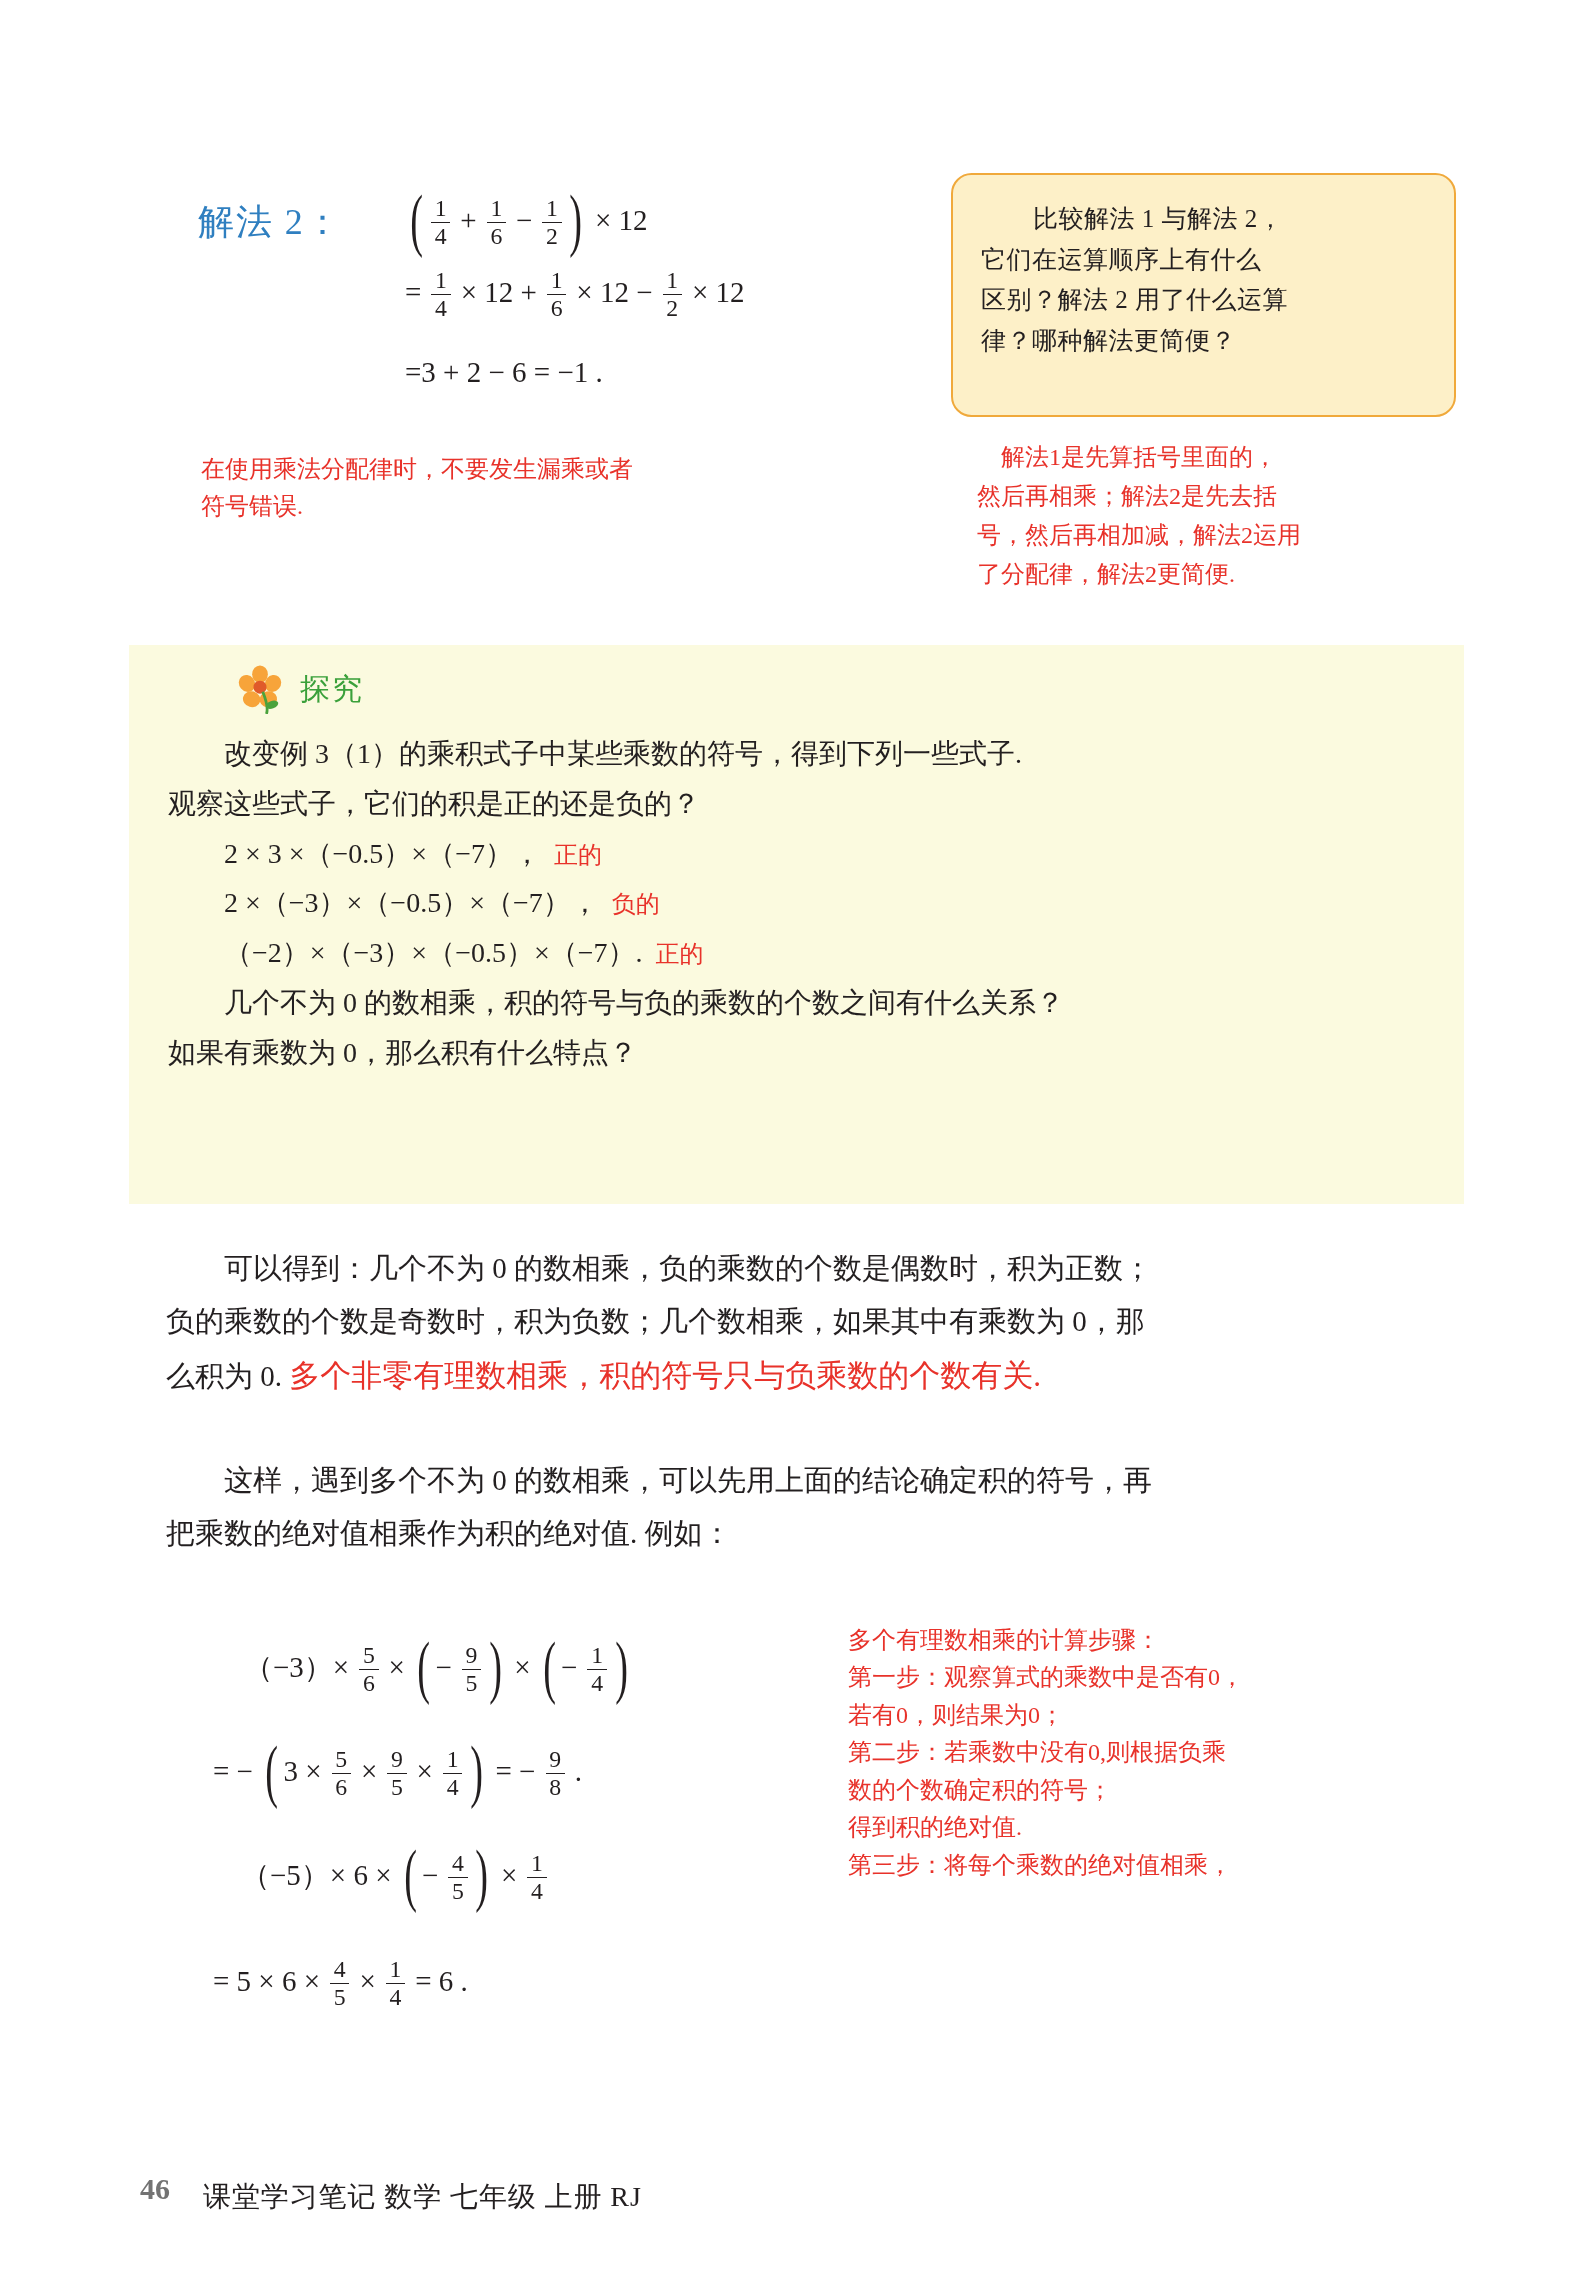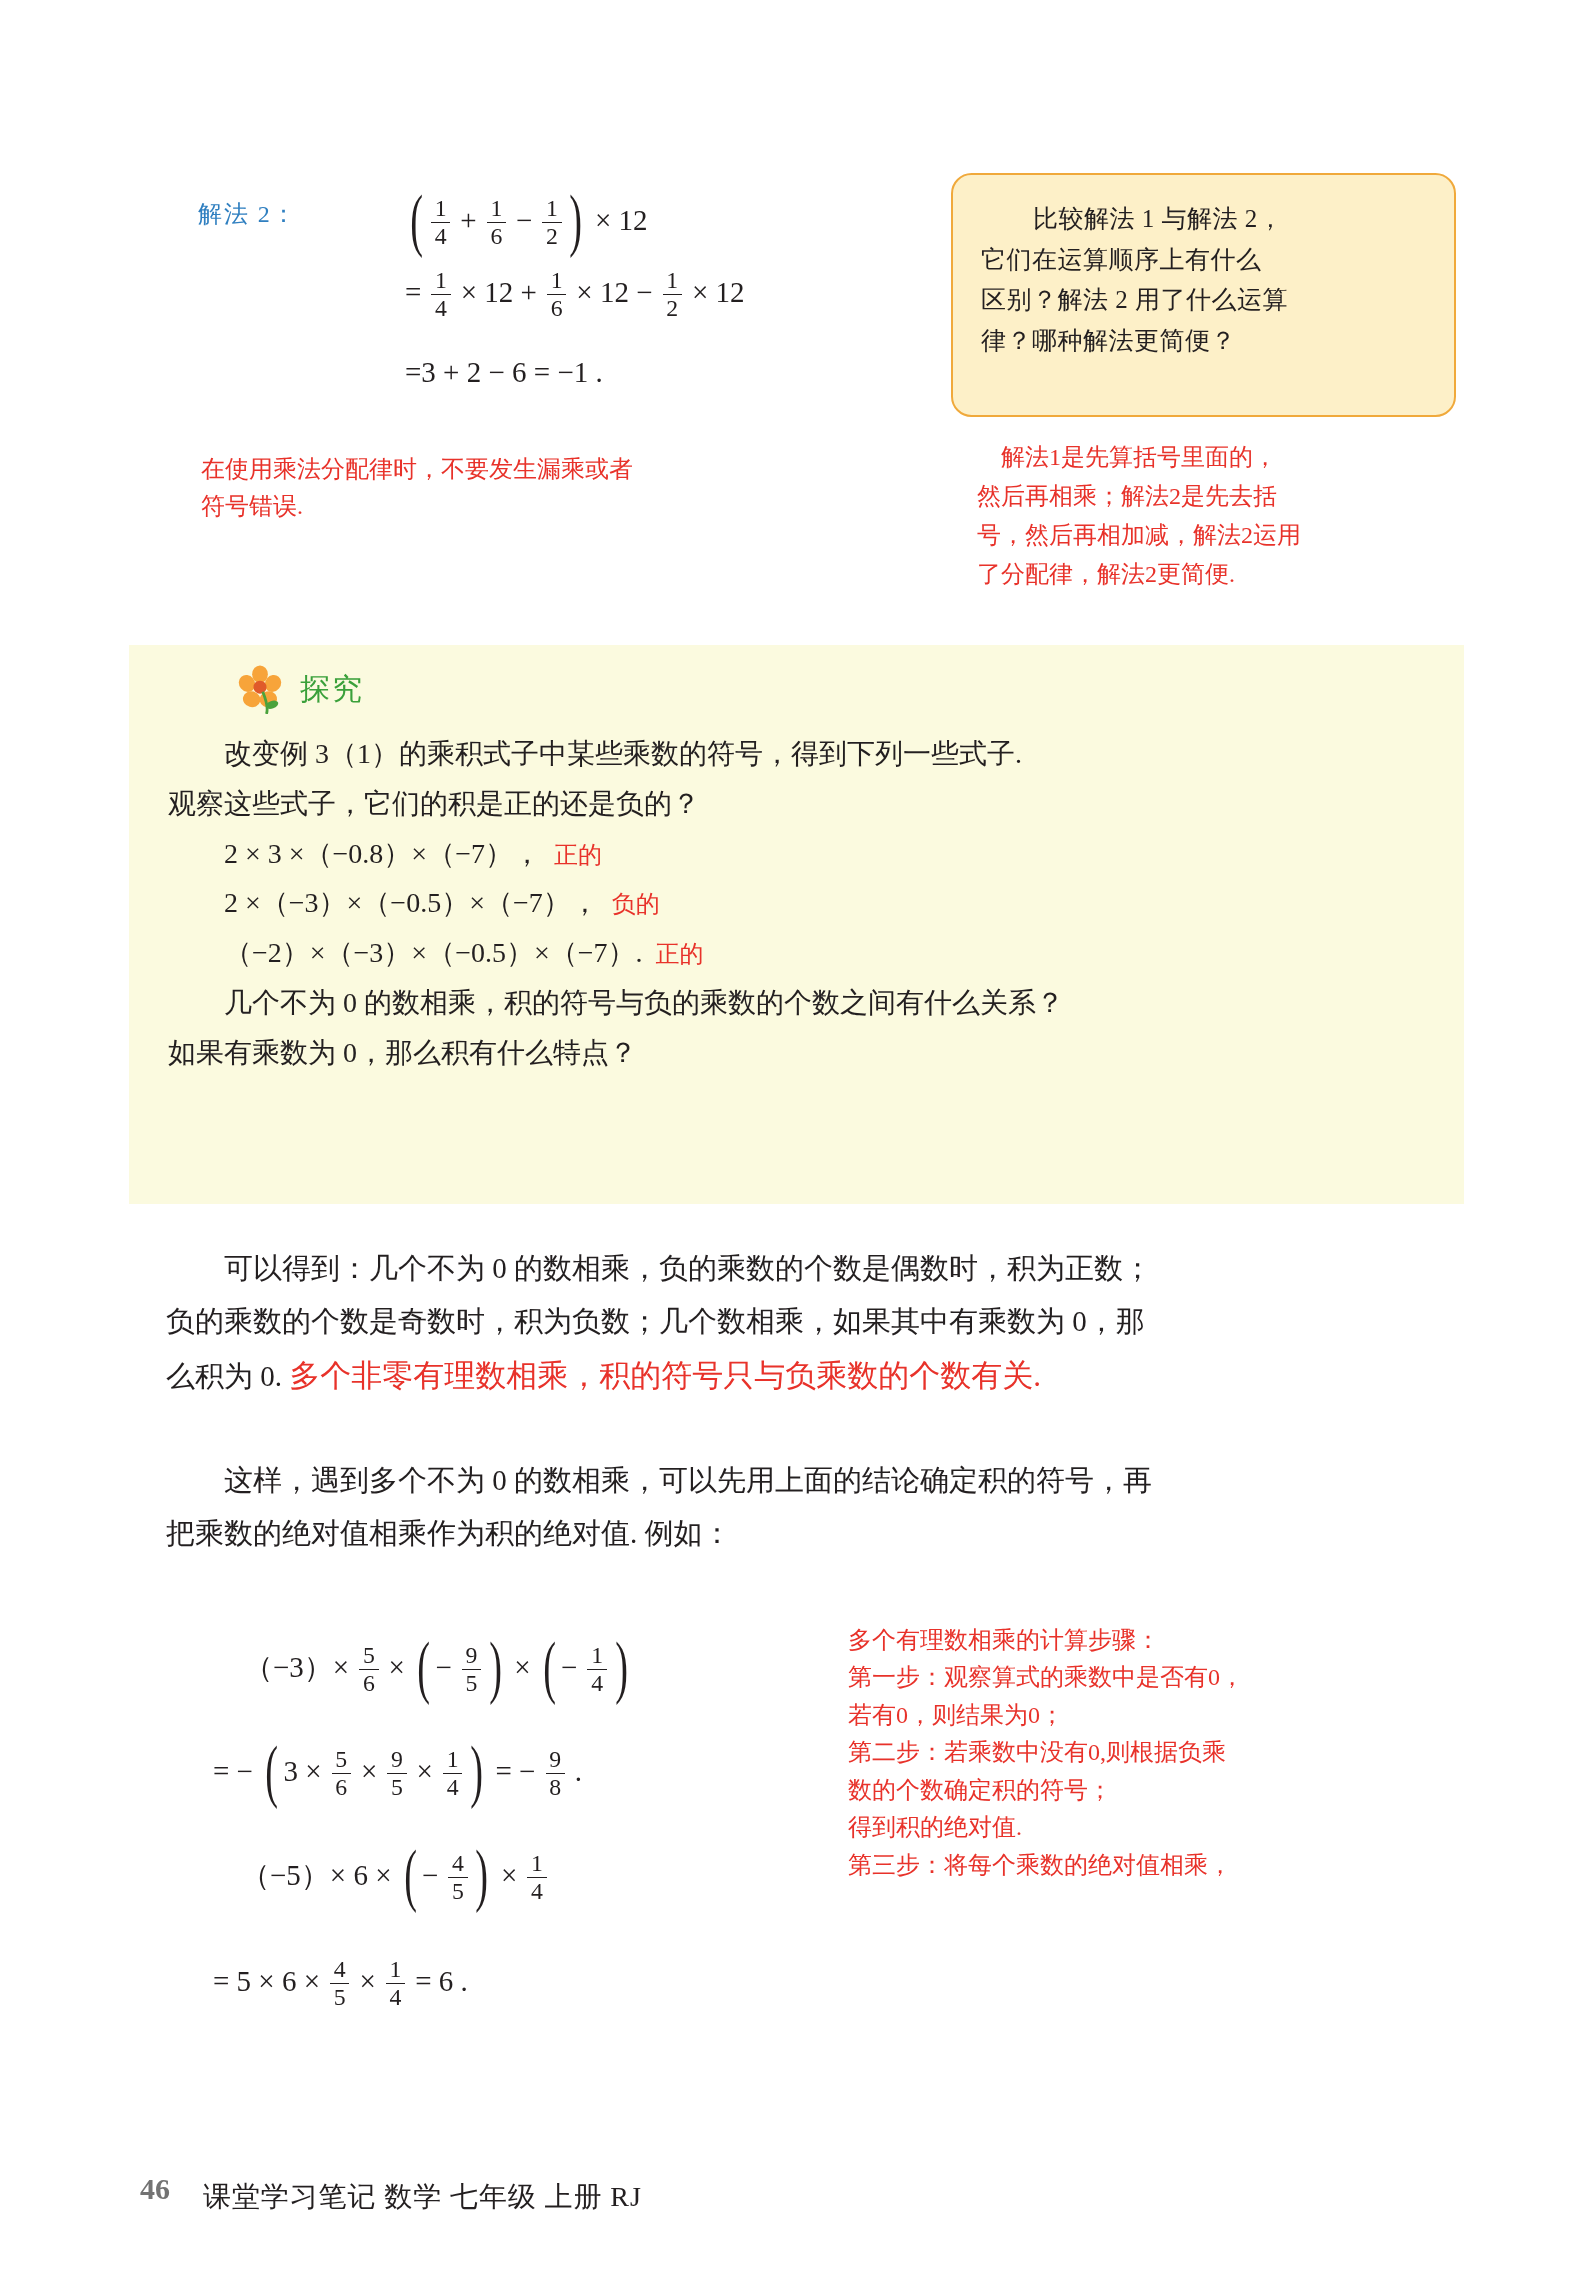--- a/index.html
+++ b/index.html
@@ -20,21 +20,21 @@
     left: 0; top: 0;
     width: 1589px;
     height: 2288px;
   }
 
   
   .jiefa-label {
     position: absolute;
     left: 198px;
     top: 198px;
-    font-size: 24px;
+    font-size: 36px;
     color: #2f7fc0;
     letter-spacing: 1.9px;
   }
 
   .math {
     font-family: "Liberation Serif", serif;
     font-size: 29px;
     white-space: nowrap;
   }
   .frac {
@@ -255,21 +255,21 @@
       <ellipse cx="40" cy="44" rx="7" ry="4" fill="#4aa23c" transform="rotate(-20 40 44)"></ellipse>
     </g>
   </svg>
 
   <div class="tanjiu-title">探究</div>
 
   <div class="tanjiu-body">
     <div class="indent">改变例 3（1）的乘积式子中某些乘数的符号，得到下列一些式子.</div>
     <div>观察这些式子，它们的积是正的还是负的？</div>
     <div class="expr-line">
-      <span>2 × 3 ×（−0.8）×（−7），</span><span class="ans">正的</span>
+      <span>2 × 3 ×（−0.5）×（−7），</span><span class="ans">正的</span>
     </div>
     <div class="expr-line">
       <span>2 ×（−3）×（−0.5）×（−7），</span><span class="ans">负的</span>
     </div>
     <div class="expr-line">
       <span>（−2）×（−3）×（−0.5）×（−7）.</span><span class="ans">正的</span>
     </div>
     <div class="indent">几个不为 0 的数相乘，积的符号与负的乘数的个数之间有什么关系？</div>
     <div>如果有乘数为 0，那么积有什么特点？</div>
   </div>

